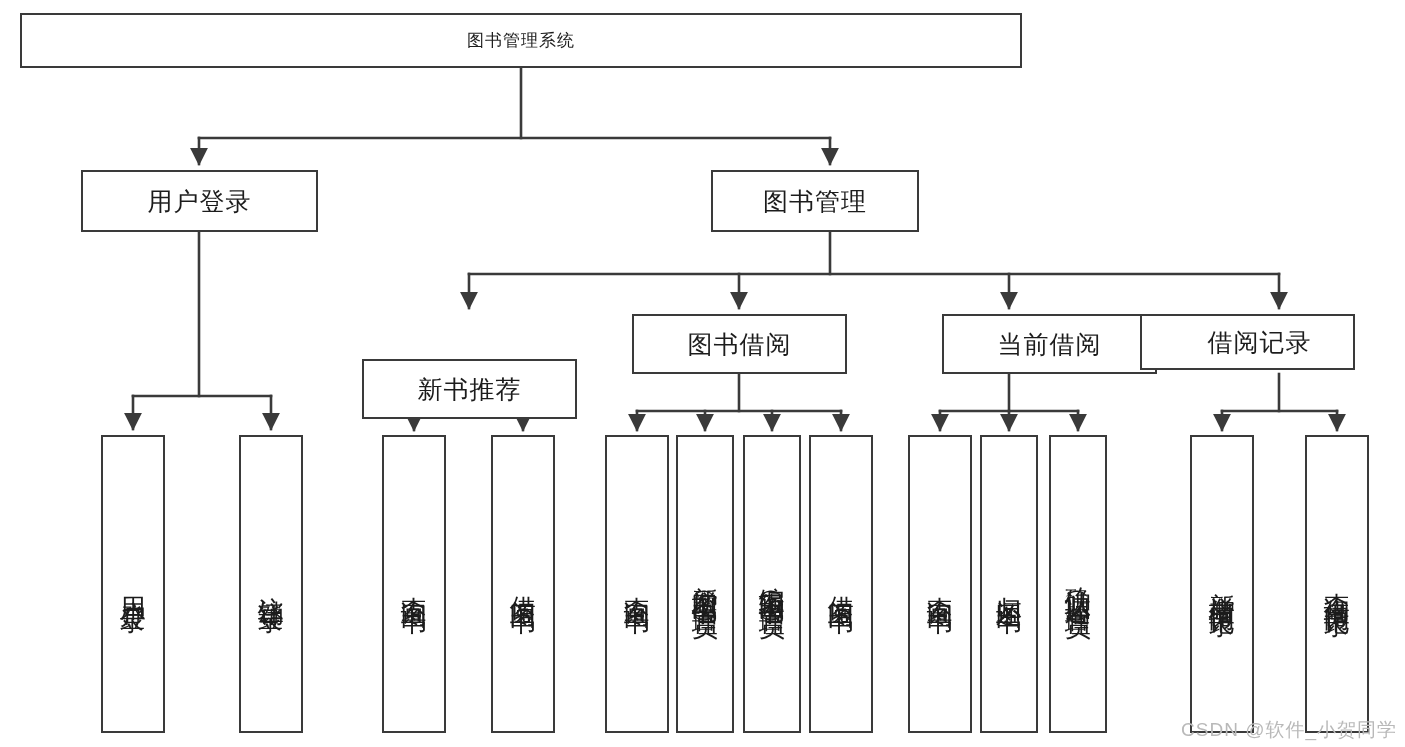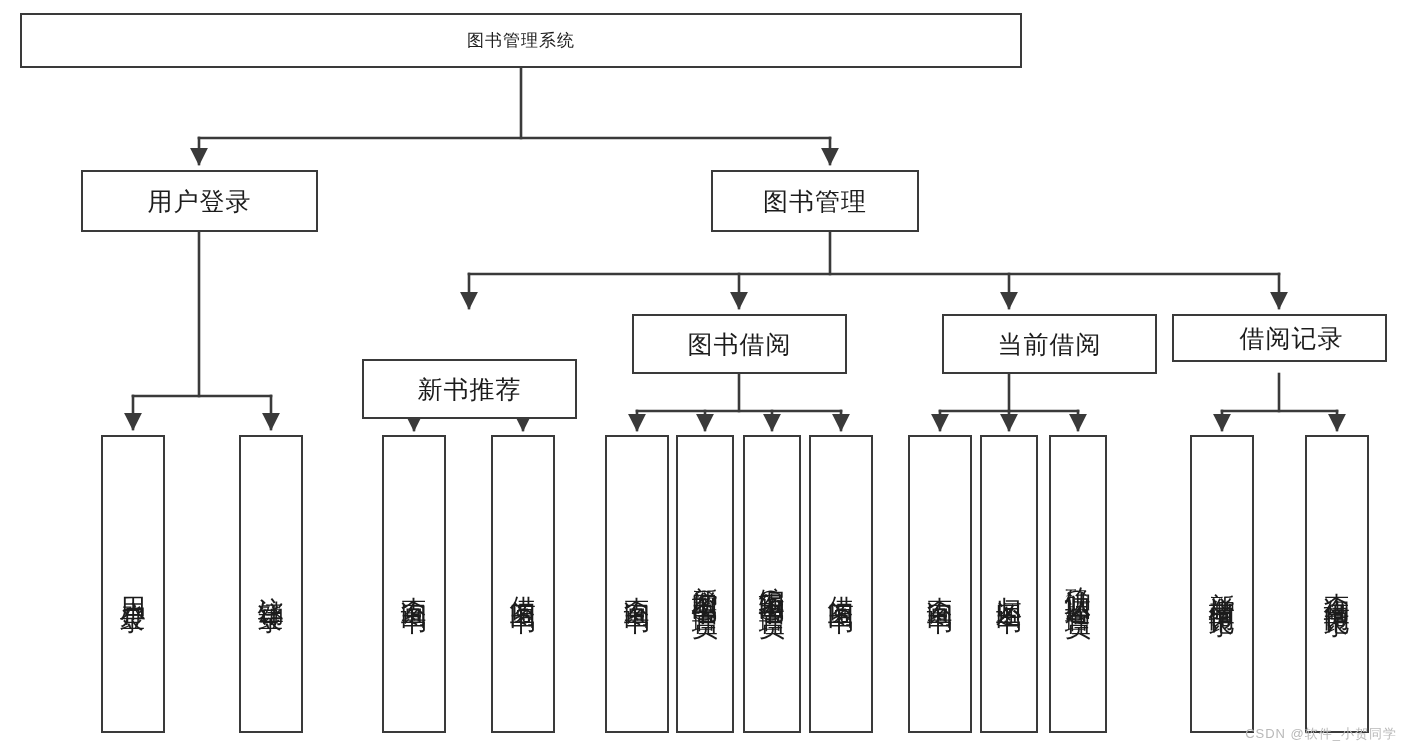--- a/index.html
+++ b/index.html
@@ -38,21 +38,21 @@
     font-size:26px;
     line-height:1.18;
     letter-spacing:4px;
     white-space:nowrap;
     text-align:center;
   }
 
   .watermark{
     position:absolute;
     right:8px;bottom:4px;
-    font-size:13px;
+    font-size:19px;
     color:#b9b9b9;
     letter-spacing:1px;
     white-space:nowrap;
     pointer-events:none;
   }
 </style>
 </head>
 <body>
 
 <div id="stage">
@@ -123,21 +123,21 @@
 
   <div class="node h-node" style="left:362px;top:314px;width:215px;height:60px;margin-top:45px;">
     <span class="label">新书推荐</span>
   </div>
   <div class="node h-node" style="left:632px;top:314px;width:215px;height:60px;">
     <span class="label">图书借阅</span>
   </div>
   <div class="node h-node" style="left:942px;top:314px;width:215px;height:60px;">
     <span class="label">当前借阅</span>
   </div>
-  <div class="node h-node" style="left:1172px;top:314px;width:215px;height:48px;padding-left:24px;">
+  <div class="node h-node" style="left:1140px;top:314px;width:215px;height:56px;padding-left:24px;">
     <span class="label">借阅记录</span>
   </div>
 
   <div class="node v-node" style="left:101px;top:435px;width:64px;height:298px;">
     <span class="label">用户登录</span>
   </div>
   <div class="node v-node" style="left:239px;top:435px;width:64px;height:298px;">
     <span class="label">注销登录</span>
   </div>
 

